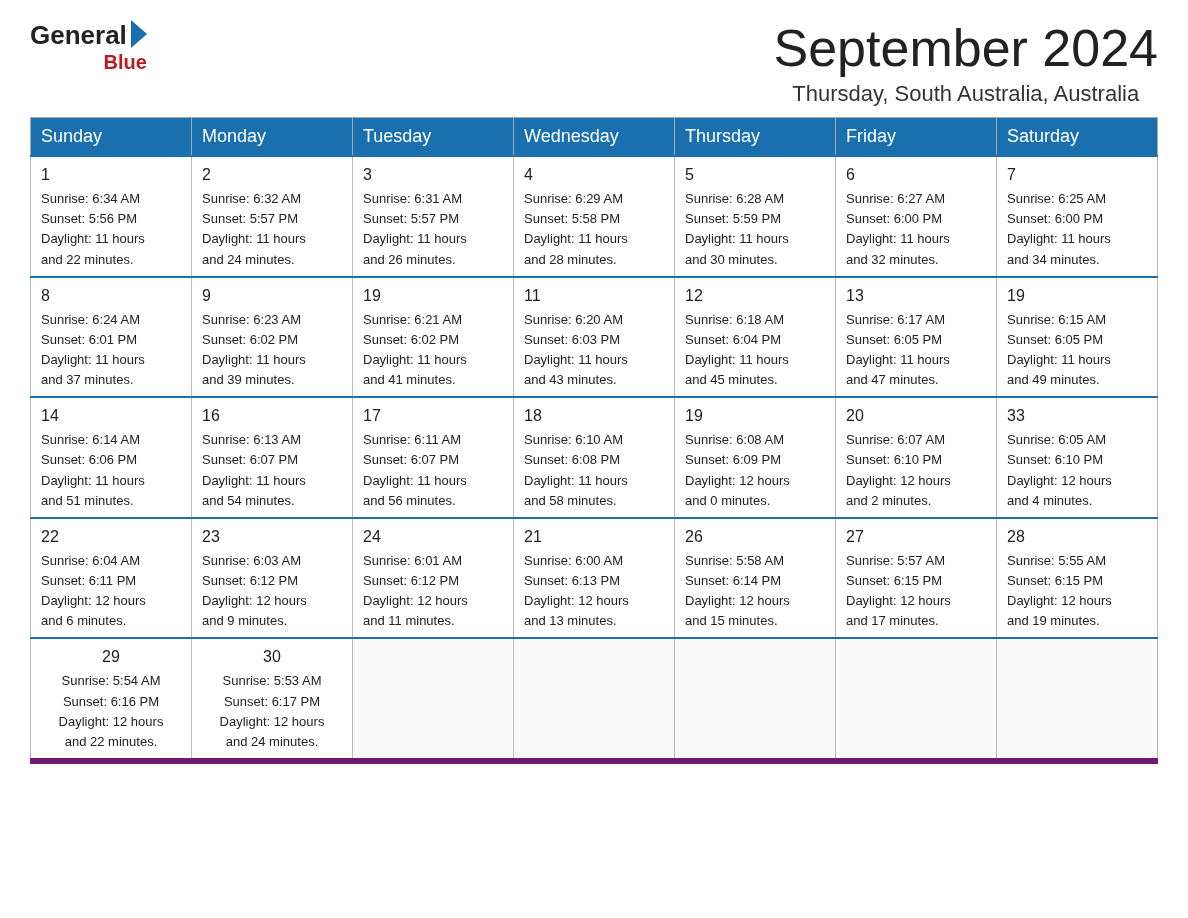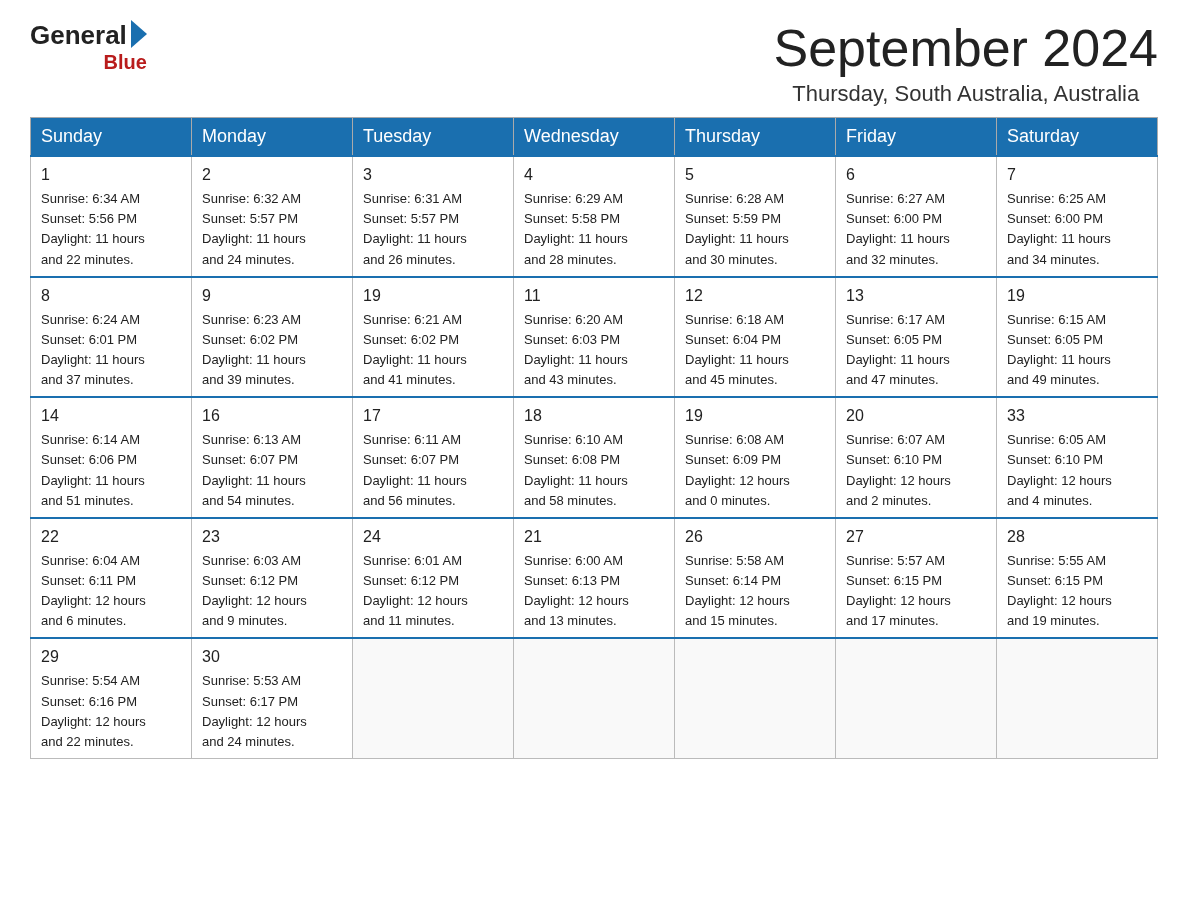--- a/index.html
+++ b/index.html
@@ -92,21 +92,22 @@
     }
     .day-info {
       font-size: 13px;
       color: #222;
       line-height: 1.55;
     }
     .calendar tr {
       border-bottom: 2px solid #1a6faf;
     }
     .calendar tbody tr:last-child {
-      border-bottom: 1px solid #701a75;
+      border-bottom: 6px solid #701a75;
+      text-align: center;
     }
     .empty-cell {
       background: #f9f9f9;
     }
   </style>
 </head>
 <body>
 
 <div class="header">
   <div class="logo">

